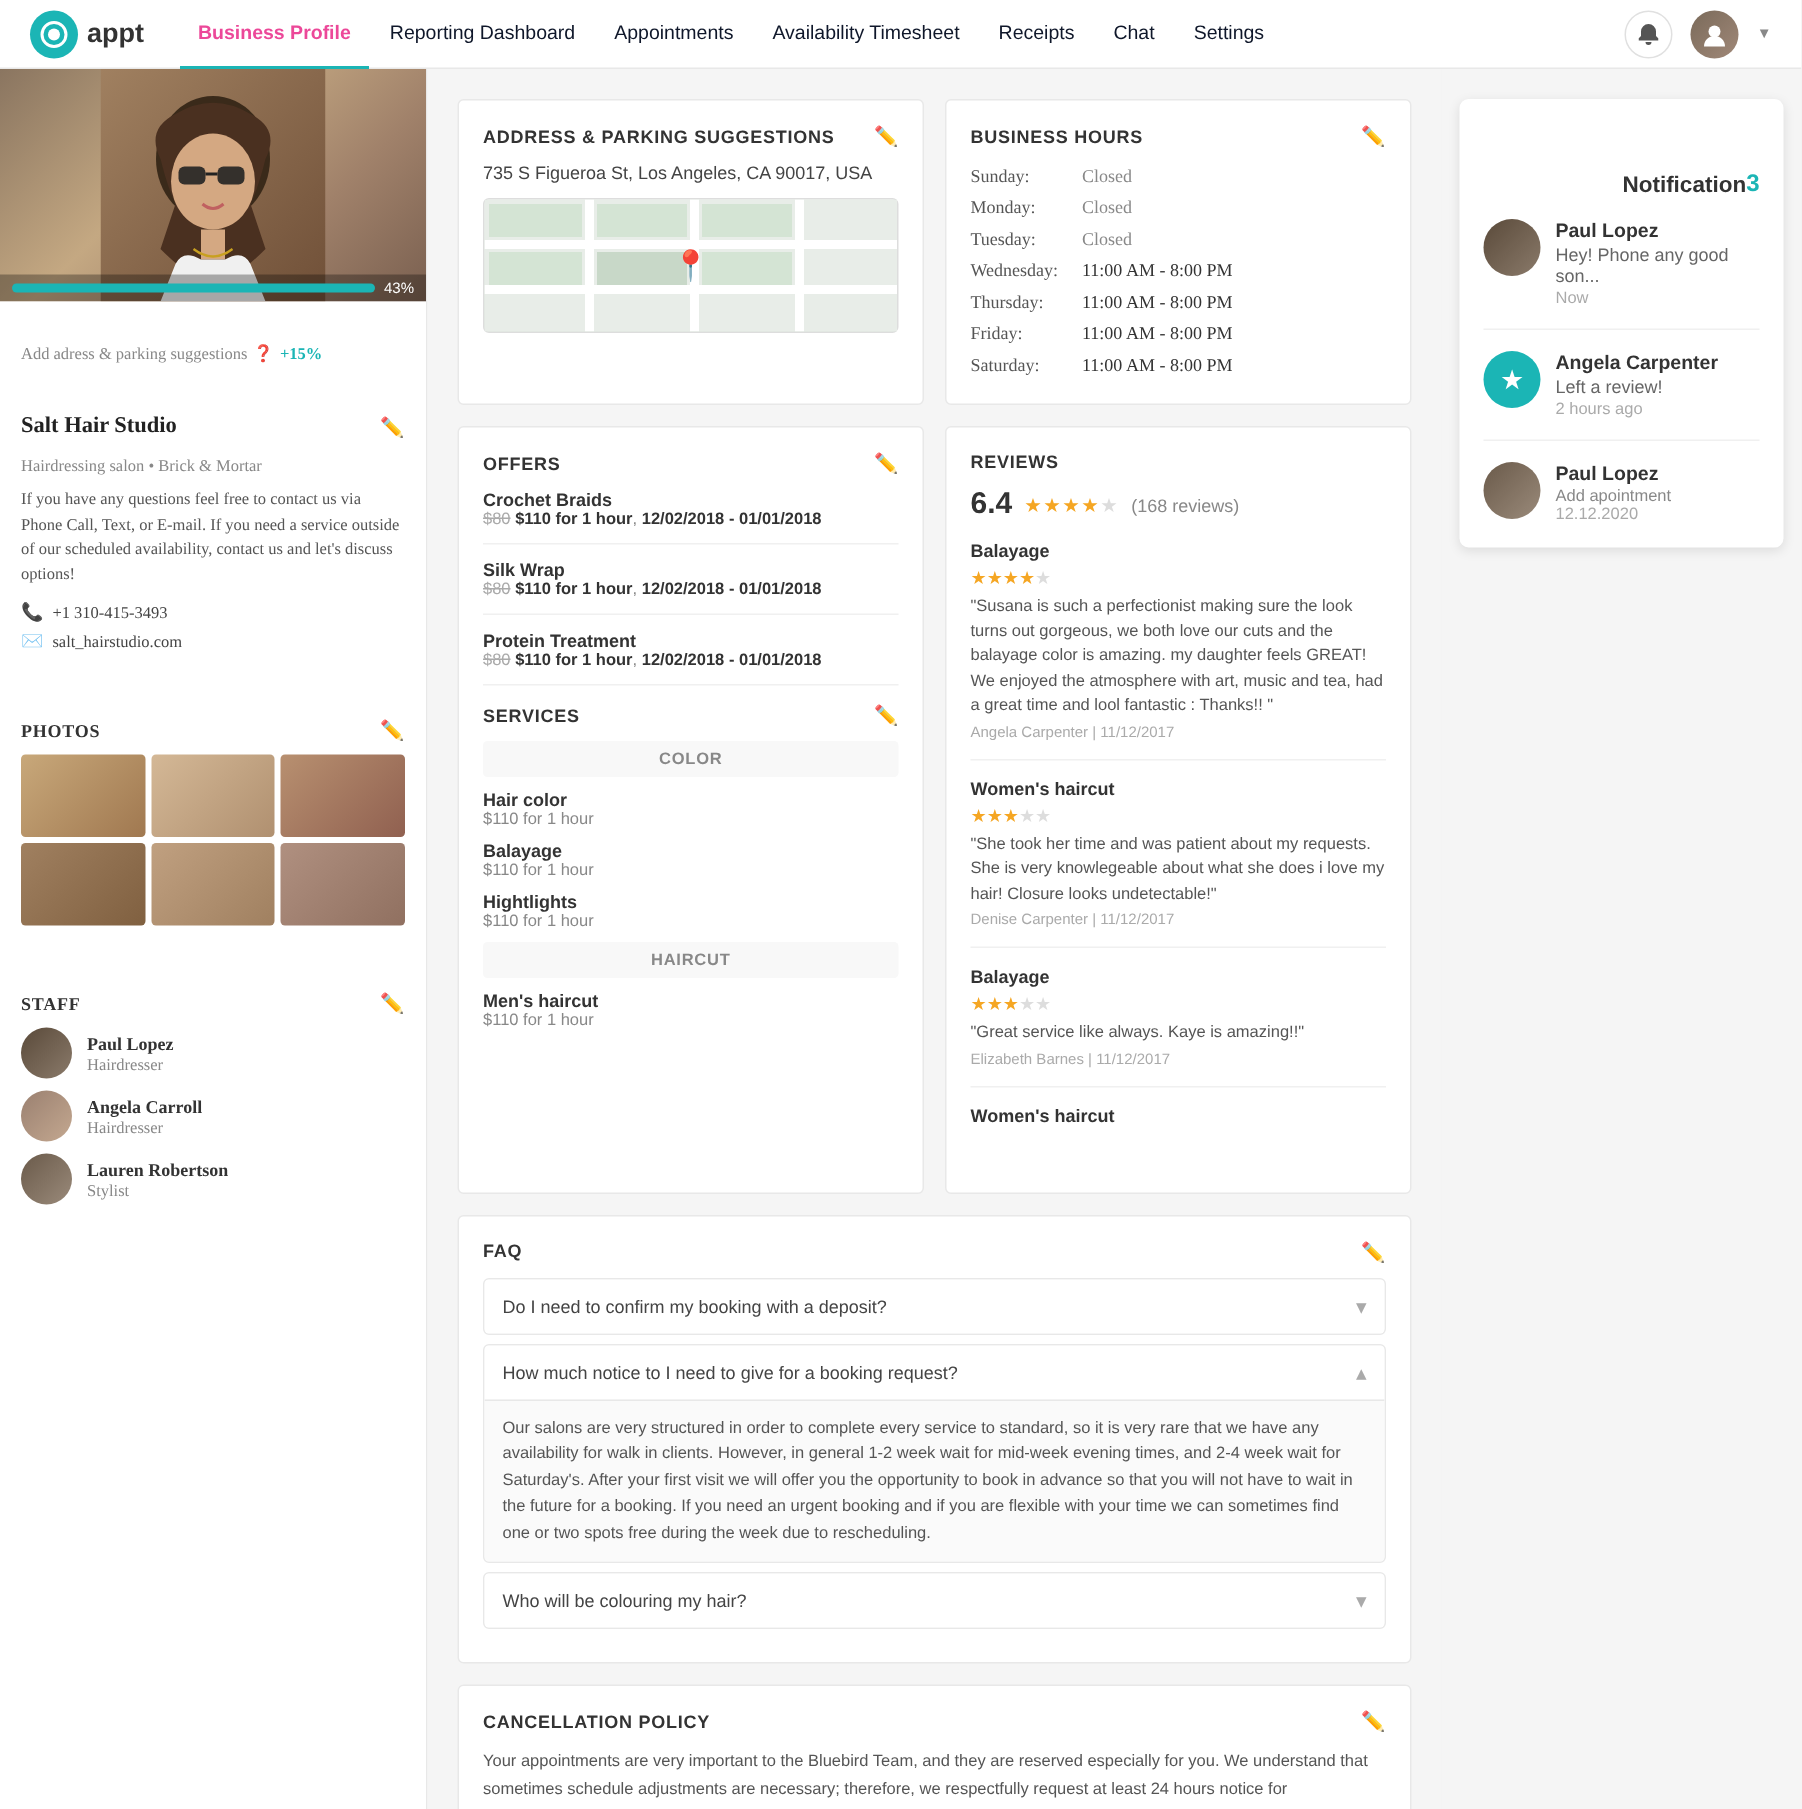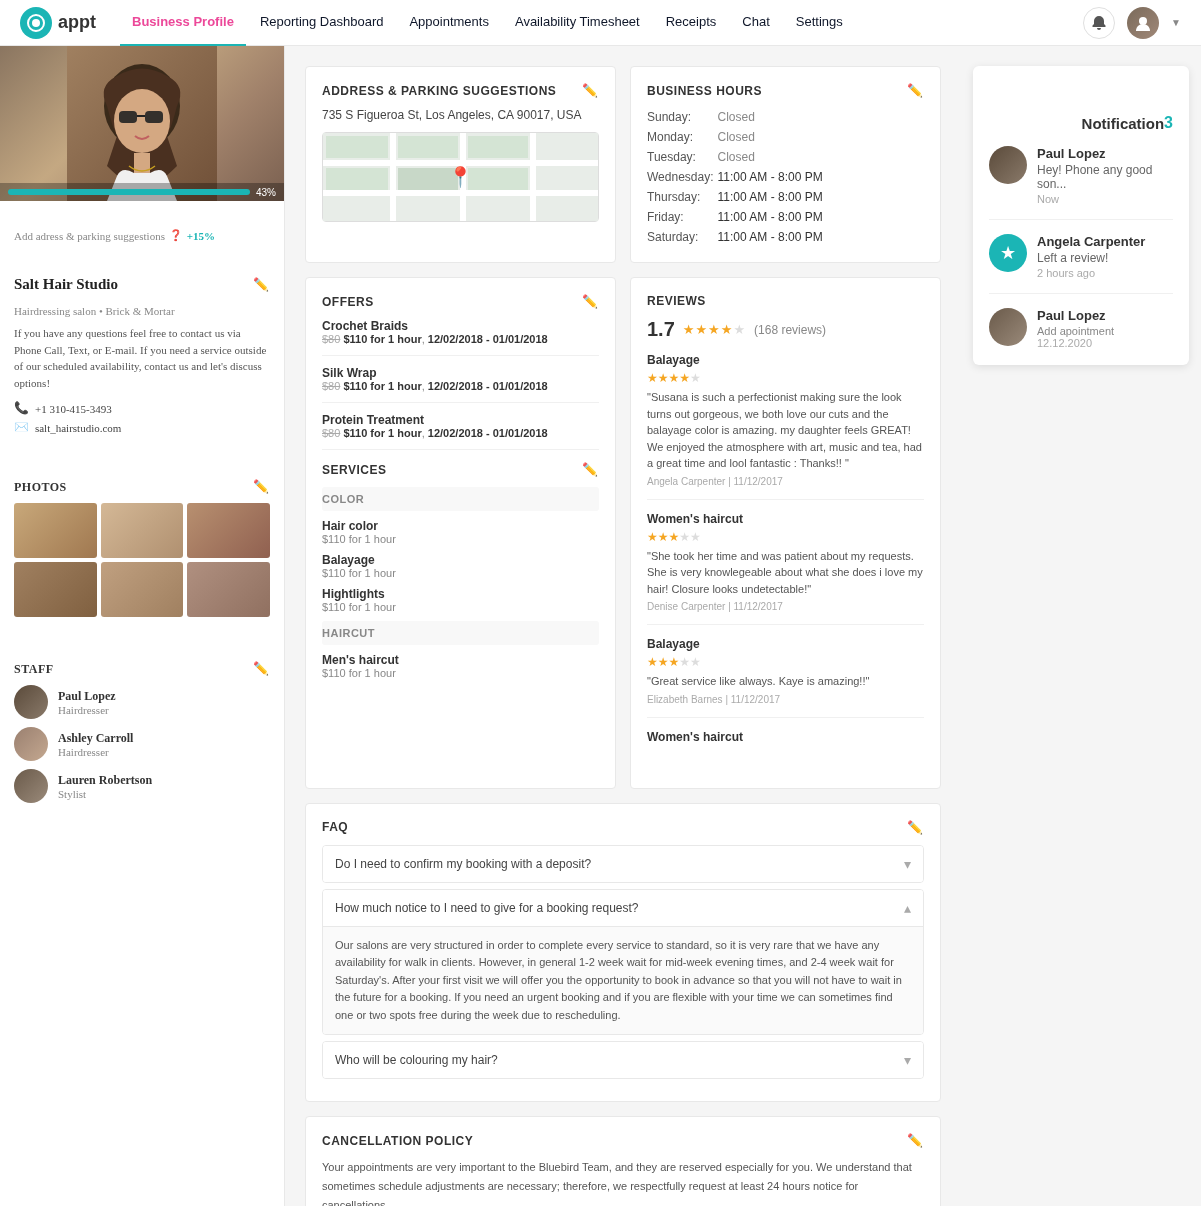--- a/index.html
+++ b/index.html
@@ -70,35 +70,35 @@
 
     
     .panel { background: #fff; border-radius: 4px; padding: 16px; margin-bottom: 14px; border: 1px solid #e8e8e8; }
     .panel-header { display: flex; align-items: center; justify-content: space-between; margin-bottom: 10px; }
     .panel-title { font-size: 12px; font-weight: 700; color: #333; text-transform: uppercase; letter-spacing: 0.5px; }
 
     .address-text { font-size: 12px; color: #444; margin-bottom: 10px; }
     .map-placeholder { width: 100%; height: 90px; background: linear-gradient(180deg, #e8f0e8 0%, #d4e4d4 50%, #c8dcc8 100%); border-radius: 4px; position: relative; display: flex; align-items: center; justify-content: center; border: 1px solid #ddd; }
 
     
-    .hours-grid { display: grid; grid-template-columns: auto 1fr; gap: 2px 4px; }
+    .hours-grid { display: grid; grid-template-columns: auto 1fr; gap: 2px 16px; font-family: Liberation Serif, serif; }
     .hours-day { font-size: 12px; color: #555; padding: 2px 0; }
     .hours-time { font-size: 12px; color: #333; padding: 2px 0; }
     .hours-closed { color: #888; }
 
     
     .offer-item { margin-bottom: 10px; padding-bottom: 10px; border-bottom: 1px solid #f0f0f0; }
     .offer-item:last-child { border-bottom: none; margin-bottom: 0; }
     .offer-name { font-size: 12px; font-weight: 600; color: #333; }
     .offer-price { font-size: 11px; color: #888; }
     .offer-price s { color: #aaa; }
     .offer-price span { color: #333; font-weight: 600; }
 
     
-    .service-category { font-size: 11px; font-weight: 700; color: #888; text-align: left; padding: 6px 0; background: #f8f8f8; border-radius: 3px; margin-bottom: 8px; letter-spacing: 0.5px; }
+    .service-category { font-size: 11px; font-weight: 700; color: #888; text-align: center; padding: 6px 0; background: #f8f8f8; border-radius: 3px; margin-bottom: 8px; letter-spacing: 0.5px; }
     .service-item { margin-bottom: 8px; }
     .service-name { font-size: 12px; font-weight: 600; color: #333; }
     .service-price { font-size: 11px; color: #888; }
 
     
     .reviews-header { display: flex; align-items: center; gap: 8px; margin-bottom: 12px; }
     .rating-score { font-size: 20px; font-weight: 700; color: #333; }
     .stars { color: #f5a623; letter-spacing: 1px; }
     .review-count { font-size: 12px; color: #888; }
     .review-item { margin-bottom: 12px; padding-bottom: 12px; border-bottom: 1px solid #f0f0f0; }
@@ -261,21 +261,21 @@
         <div class="staff-item">
           <div class="staff-avatar staff-avatar-1"></div>
           <div>
             <div class="staff-name">Paul Lopez</div>
             <div class="staff-role">Hairdresser</div>
           </div>
         </div>
         <div class="staff-item">
           <div class="staff-avatar staff-avatar-2"></div>
           <div>
-            <div class="staff-name">Ashley Carroll</div>
+            <div class="staff-name">Angela Carroll</div>
             <div class="staff-role">Hairdresser</div>
           </div>
         </div>
         <div class="staff-item">
           <div class="staff-avatar staff-avatar-3"></div>
           <div>
             <div class="staff-name">Lauren Robertson</div>
             <div class="staff-role">Stylist</div>
           </div>
         </div>
@@ -395,21 +395,21 @@
             <div class="service-price">$110 for 1 hour</div>
           </div>
         </div>
       </div>
 
       <div class="panel">
         <div class="panel-header">
           <span class="panel-title">REVIEWS</span>
         </div>
         <div class="reviews-header">
-          <span class="rating-score">1.7</span>
+          <span class="rating-score">6.4</span>
           <span class="stars">★★★★<span style="color:#ddd;">★</span></span>
           <span class="review-count">(168 reviews)</span>
         </div>
 
         <div class="review-item">
           <div class="review-service">Balayage</div>
           <div class="review-stars">★★★★<span style="color:#ddd;">★</span></div>
           <div class="review-text">"Susana is such a perfectionist making sure the look turns out gorgeous, we both love our cuts and the balayage color is amazing. my daughter feels GREAT! We enjoyed the atmosphere with art, music and tea, had a great time and lool fantastic : Thanks!! "</div>
           <div class="review-author">Angela Carpenter | 11/12/2017</div>
         </div>

